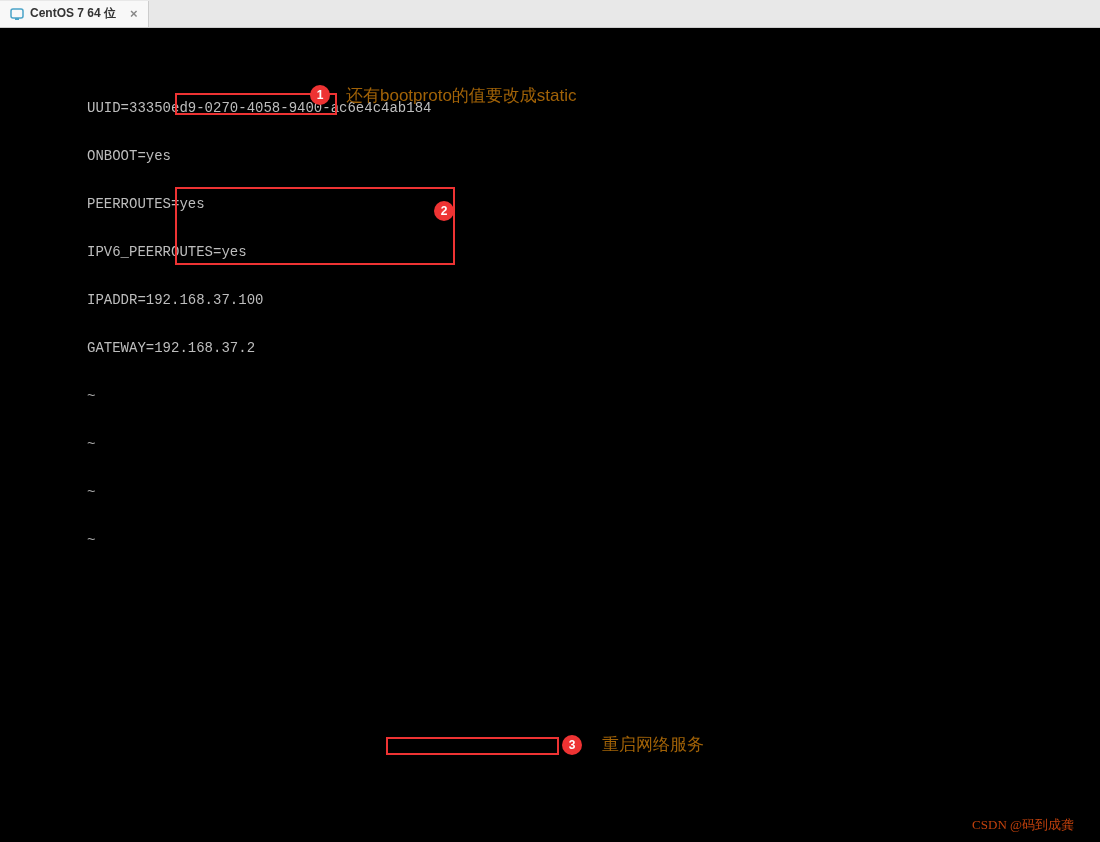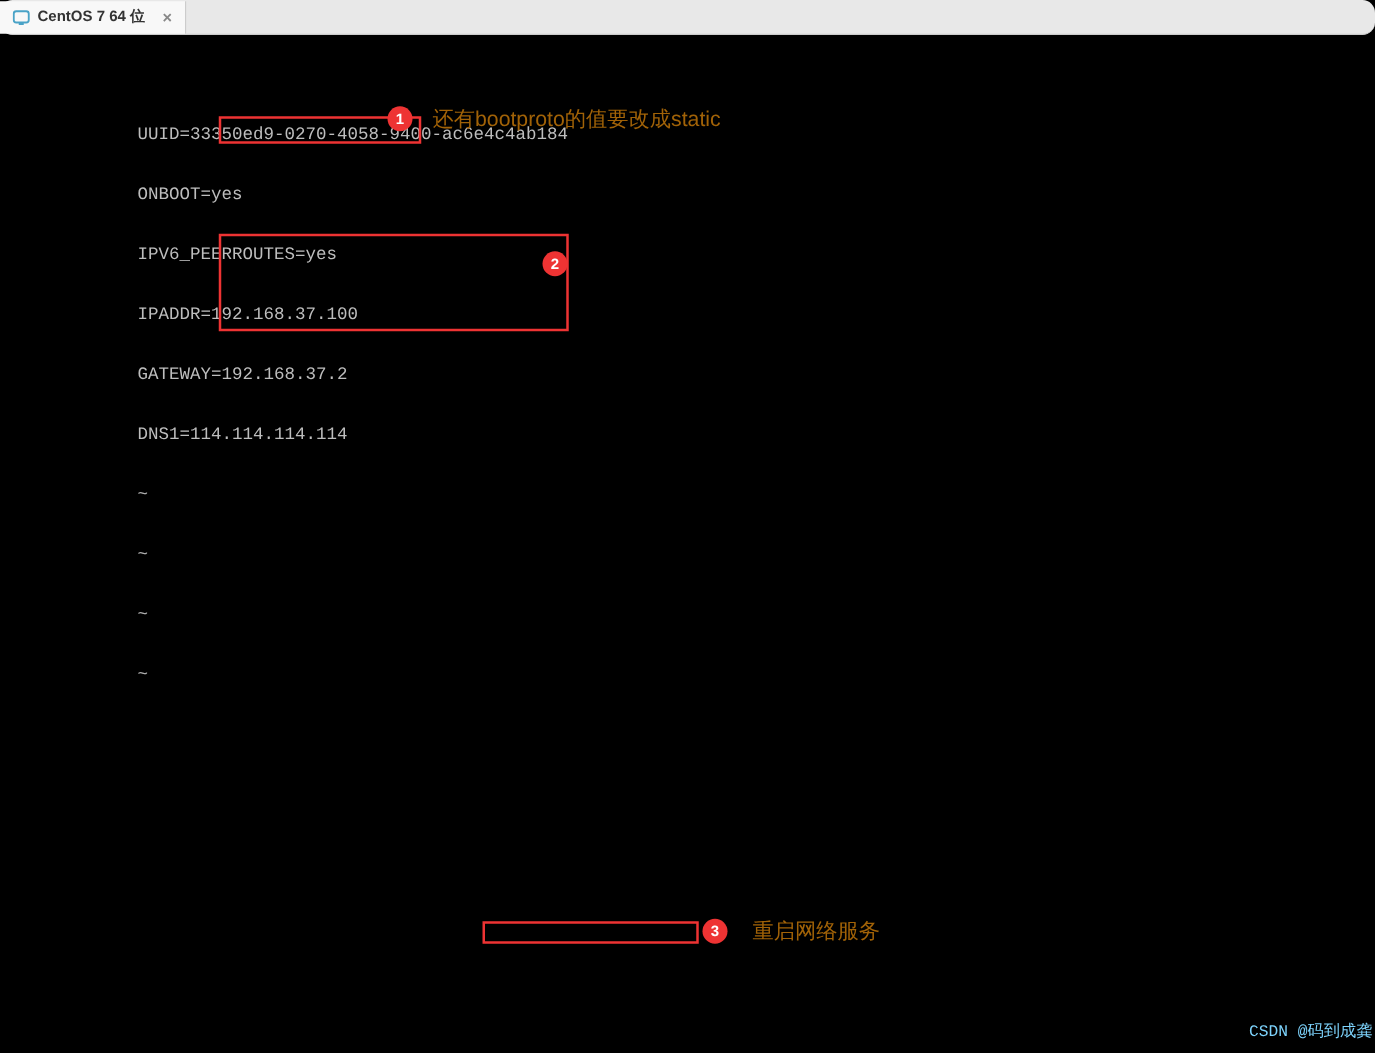--- a/index.html
+++ b/index.html
@@ -10,21 +10,20 @@
       height: 842px;
       overflow: hidden;
       position: relative;
     }
     .tab-bar {
       background: #e8e8e8;
       height: 28px;
       display: flex;
       align-items: center;
       border-bottom: 1px solid #ccc;
-      border-radius: 10px;
     }
     .tab {
       display: flex;
       align-items: center;
       background: #f8f8f8;
       height: 26px;
       padding: 0 8px 0 10px;
       font-size: 12px;
       font-weight: bold;
       color: #333;
@@ -49,21 +48,21 @@
       position: absolute;
       top: 28px;
       left: 0;
       right: 0;
       bottom: 0;
       background: #000;
       color: #bdbdbd;
       font-family: "Consolas", "Courier New", monospace;
       font-size: 14px;
       line-height: 16px;
-      padding-left: 110px;
+      padding-left: 87px;
       padding-top: 40px;
       white-space: pre;
     }
     .terminal div { height: 16px; }
     .tilde-col .t { color: #aaa; }
     .red-box {
       position: absolute;
       border: 2px solid #e33;
       background: transparent;
       pointer-events: none;
@@ -83,25 +82,25 @@
       justify-content: center;
     }
     .annotation {
       position: absolute;
       color: #a16207;
       font-family: "Microsoft YaHei", sans-serif;
       font-size: 17px;
     }
     .watermark {
       position: absolute;
-      right: 2px;
+      right: 26px;
       bottom: 8px;
-      color: #7dd3fc;
+      color: #c2410c;
       font-size: 13px;
-      font-family: Liberation Mono, monospace;
+      font-family: Liberation Serif, serif;
     }
   </style>
 </head>
 <body>
 
 <div class="tab-bar">
   <div class="tab">
     <span class="tab-icon">
       <svg width="14" height="14" viewBox="0 0 14 14">
         <rect x="1" y="2" width="12" height="9" rx="2" fill="none" stroke="#4aa3c7" stroke-width="1.5"></rect>
@@ -109,24 +108,24 @@
       </svg>
     </span>
     <span>CentOS 7 64 位</span>
     <span class="tab-close">×</span>
   </div>
 </div>
 
 <div class="terminal">
   <div>UUID=33350ed9-0270-4058-9400-ac6e4c4ab184</div>
   <div>ONBOOT=yes</div>
+  <div>PEERROUTES=yes</div>
   <div>IPV6_PEERROUTES=yes</div>
   <div>IPADDR=192.168.37.100</div>
   <div>GATEWAY=192.168.37.2</div>
-  <div>DNS1=114.114.114.114</div>
   <div class="tilde-col"><span class="t">~</span></div>
   <div class="tilde-col"><span class="t">~</span></div>
   <div class="tilde-col"><span class="t">~</span></div>
   <div class="tilde-col"><span class="t">~</span></div>
   
   
   
   
   
   

